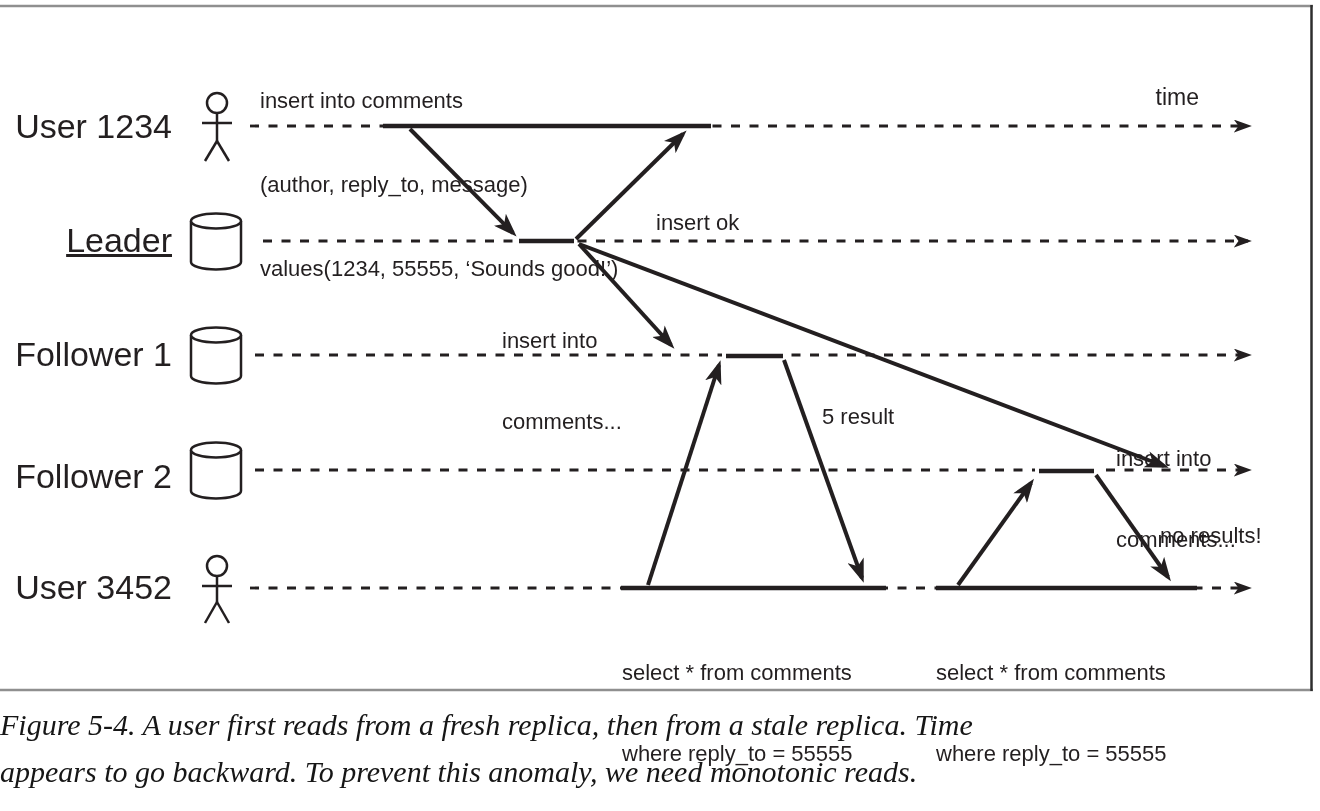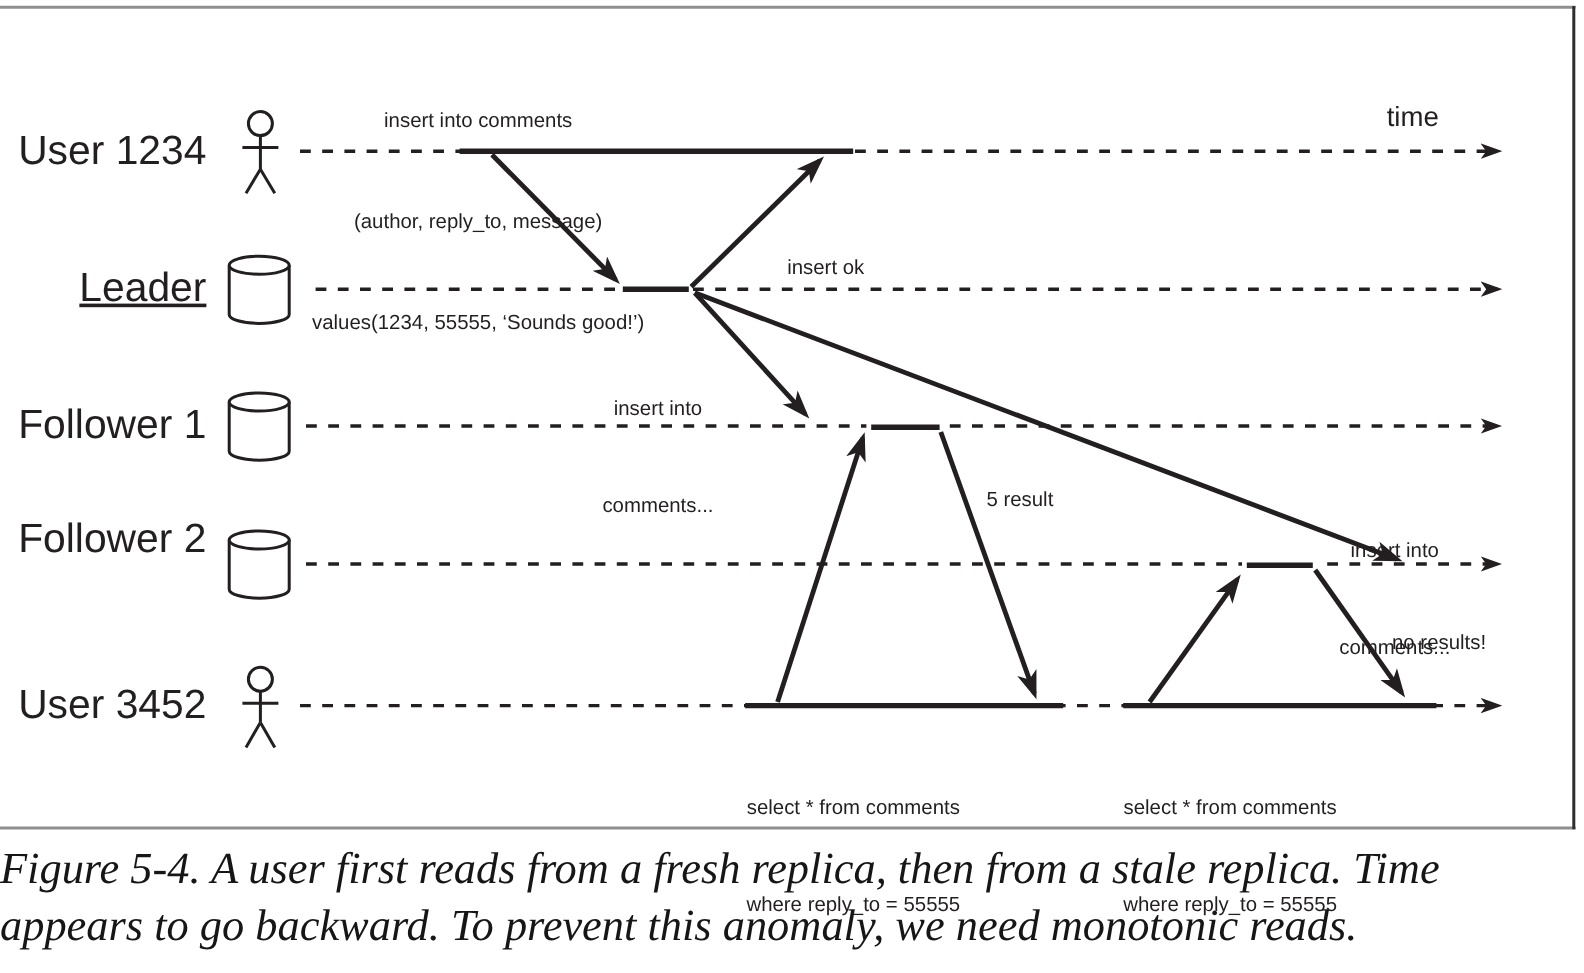--- a/index.html
+++ b/index.html
@@ -13,24 +13,23 @@
     height: 811px;
     background: #ffffff;
     overflow: hidden;
     font-family: "Liberation Sans", sans-serif;
     color: #231f20;
   }
   .stage svg { position: absolute; left: 0; top: 0; }
   .txt {
     position: absolute;
     white-space: pre;
-    font-size: 17px;
+    font-size: 22px;
     line-height: 27px;
     color: #231f20;
-    text-align: center;
   }
   .row-label {
     position: absolute;
     left: 10px;
     width: 162px;
     text-align: right;
     font-size: 34px;
     line-height: 33px;
     color: #231f20;
   }
@@ -44,21 +43,21 @@
     line-height: 30px;
   }
   .sql-block { line-height: 28px; }
   .caption {
     position: absolute;
     left: 0px;
     top: 701px;
     width: 1300px;
     font-family: "Liberation Serif", serif;
     font-style: italic;
-    font-size: 37px;
+    font-size: 30px;
     line-height: 47px;
     color: #161616;
   }
 </style>
 </head>
 <body>
 
 <div class="stage">
 
   <svg width="1320" height="811" viewBox="0 0 1320 811">
@@ -141,21 +140,21 @@
         <line x1="202" y1="586" x2="232" y2="586"></line>
         <line x1="217" y1="602" x2="205" y2="623"></line>
         <line x1="217" y1="602" x2="229" y2="623"></line>
       </g>
     </g>
   </svg>
 
   <div class="row-label" style="top:110px;">User 1234</div>
   <div class="row-label" style="top:224px;text-decoration:underline;">Leader</div>
   <div class="row-label" style="top:338px;">Follower 1</div>
-  <div class="row-label" style="top:433px;">Follower 2</div>
+  <div class="row-label" style="top:460px;">Follower 2</div>
   <div class="row-label" style="top:571px;">User 3452</div>
 
   <div class="time-label">time</div>
 
   <div class="txt sql-block" style="left:260px; top:31px;">
     <div>insert into comments</div>
     <div>(author, reply_to, message)</div>
     <div>values(1234, 55555, ‘Sounds good!’)</div>
   </div>
 

